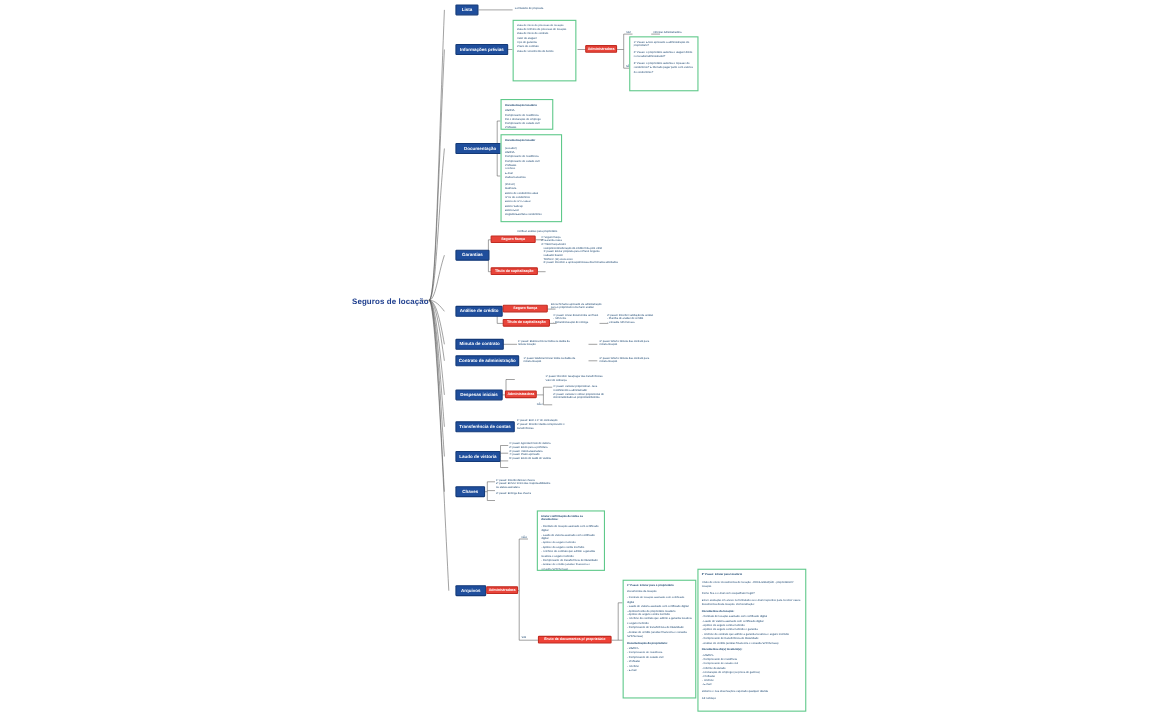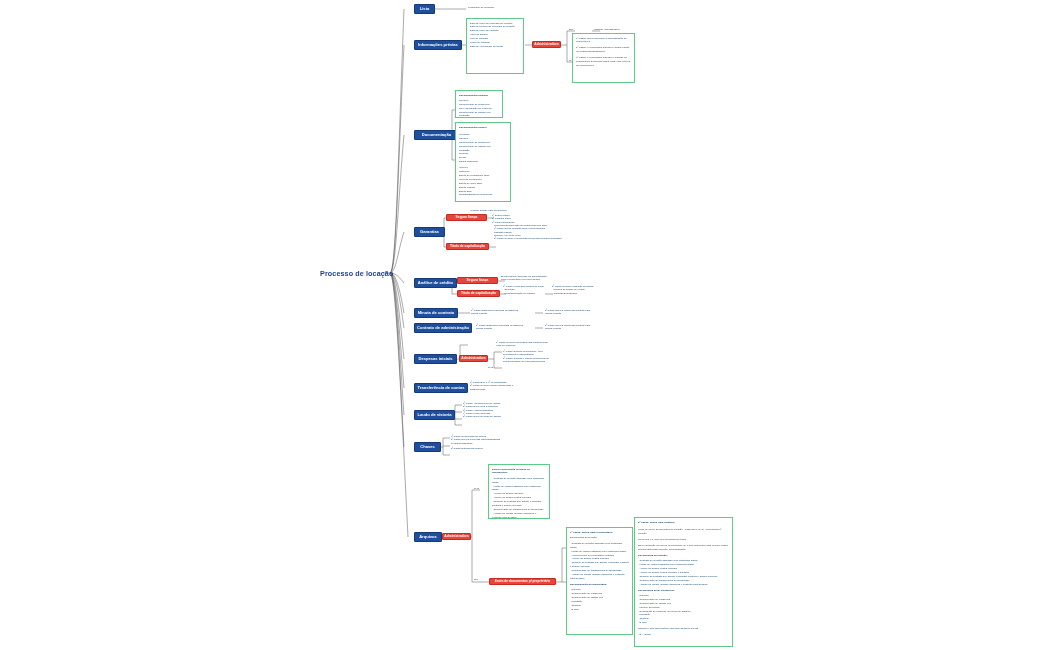--- a/index.html
+++ b/index.html
@@ -138,21 +138,21 @@
       <path d="M438 537 L442 537"></path>
       <path d="M466 537 L472 537"></path>
       <path d="M472 537 L472 490 L480 490"></path>
       <path d="M472 537 L472 582 L489 582"></path>
       <path d="M556 582 L562 582"></path>
       <path d="M562 582 L562 548 L566 548"></path>
       <path d="M562 582 L562 582 L632 582"></path>
     </g>
   </svg>
 
-  <div class="node root" style="left:320px;top:269px;">Processo de locação</div>
+  <div class="node root" style="left:320px;top:269px;">Seguros de locação</div>
 
   <div class="node blue" style="left:414px;top:4px;width:21px;height:10px;">Lista</div>
   <div class="node plain" style="left:468px;top:6px;">Formulário de proposta</div>
 
   <div class="node blue" style="left:414px;top:40px;width:48px;height:10px;">Informações prévias</div>
   <div class="node green" style="left:466px;top:18px;width:58px;height:56px;">
     <span class="ln">Data de início do processo de locação</span>
     <span class="ln">Data de término do processo de locação</span>
     <span class="ln">Data de início do contrato</span>
     <span class="ln">Valor do aluguel</span>

